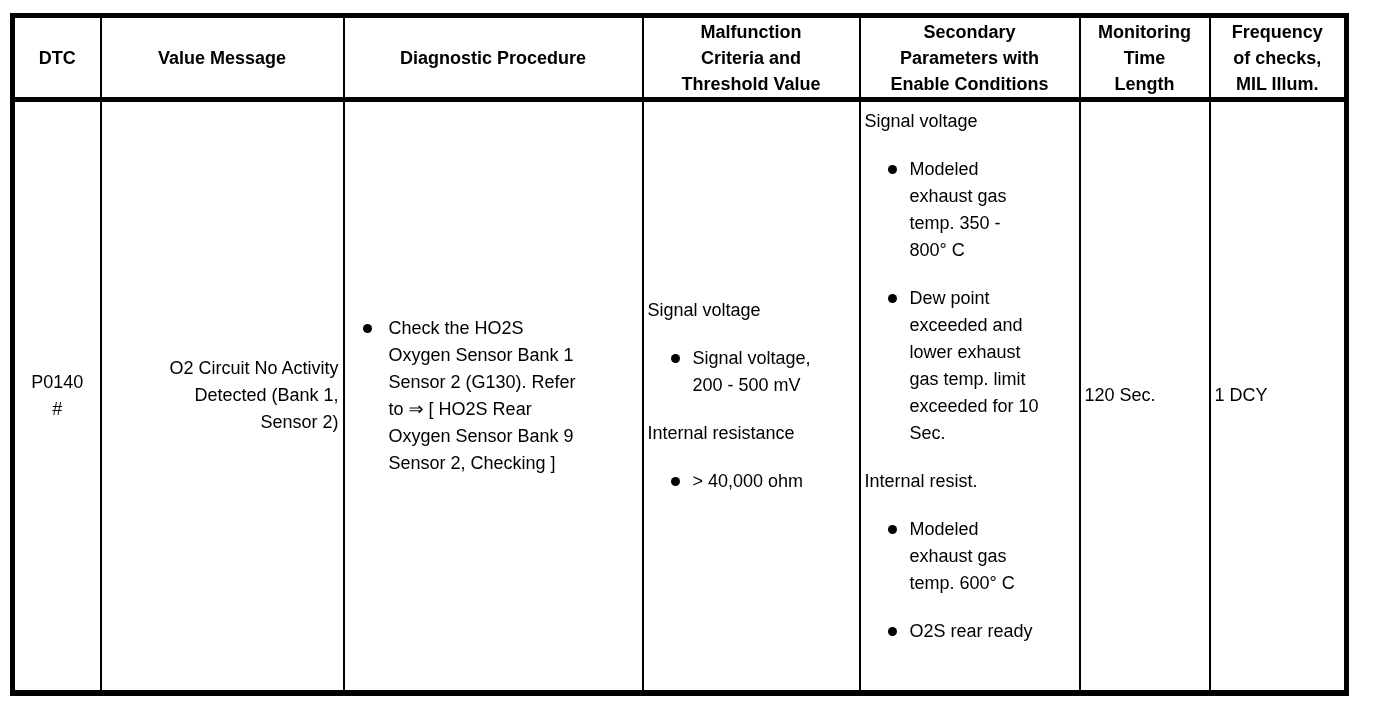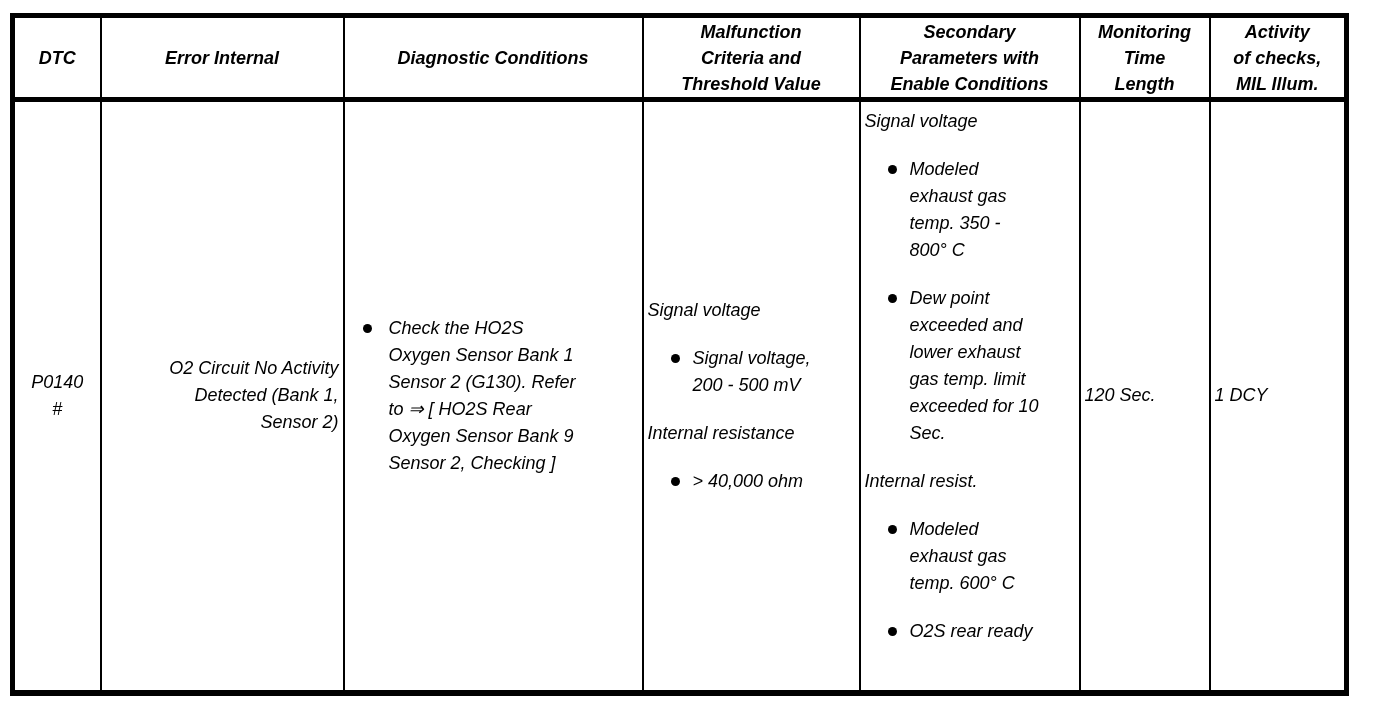--- a/index.html
+++ b/index.html
@@ -21,21 +21,20 @@
     left: 10px; top: 13px;
     border-collapse: collapse;
     table-layout: fixed;
     width: 1334px;
     border: 5px solid #000;
     border-bottom-width: 6px;
   }
   th, td {
     border: 2px solid #000;
     overflow: hidden;
-    font-style: italic;
   }
   thead th {
     height: 84px;
     border-bottom: 5px solid #000;
     vertical-align: middle;
     text-align: center;
     font-size: 18px;
     font-weight: bold;
     line-height: 26px;
     white-space: pre-line;
@@ -86,32 +85,32 @@
       <col style="width:243px">
       <col style="width:299px">
       <col style="width:217px">
       <col style="width:220px">
       <col style="width:130px">
       <col style="width:137px">
     </colgroup>
     <thead>
       <tr>
         <th>DTC</th>
-        <th>Error Internal</th>
-        <th>Diagnostic Conditions</th>
+        <th>Value Message</th>
+        <th>Diagnostic Procedure</th>
         <th>Malfunction
 Criteria and
 Threshold Value</th>
         <th>Secondary
 Parameters with
 Enable Conditions</th>
         <th>Monitoring
 Time
 Length</th>
-        <th>Activity
+        <th>Frequency
 of checks,
 MIL Illum.</th>
       </tr>
     </thead>
     <tbody>
       <tr>
 
         <td class="cell-dtc">
           <div class="pre">P0140
 #</div>

